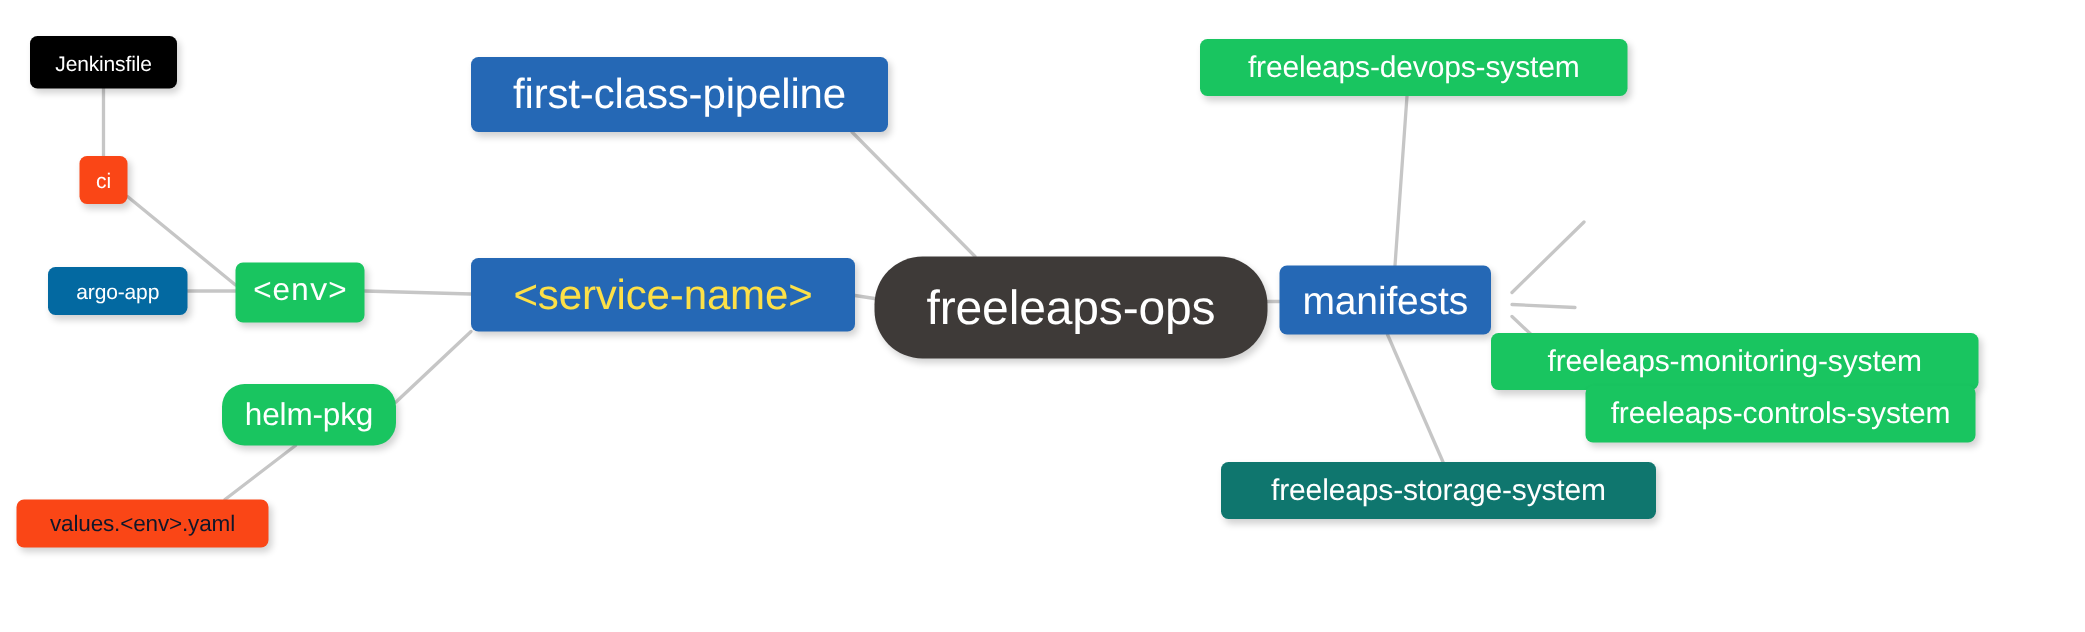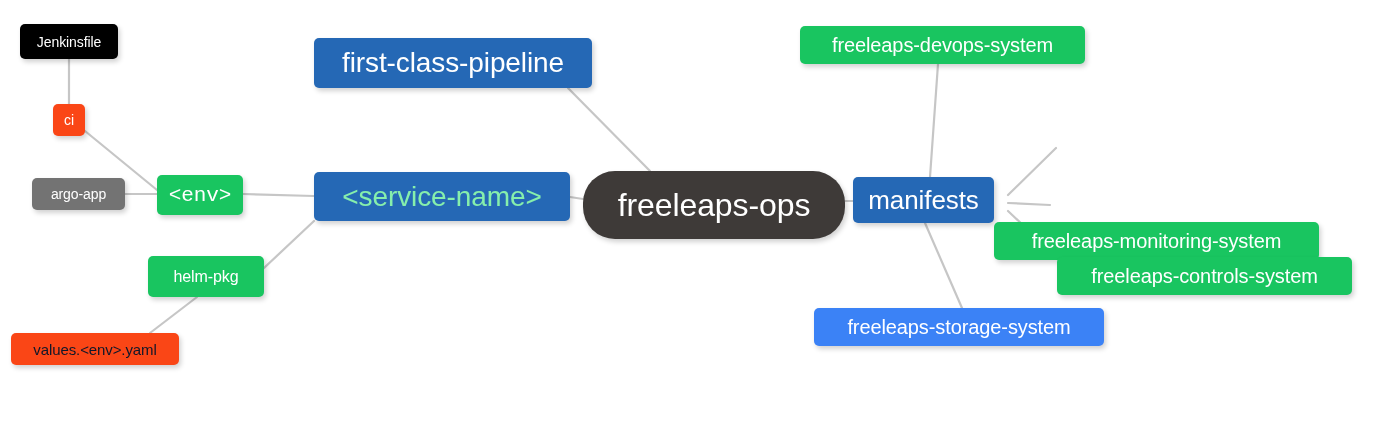--- a/index.html
+++ b/index.html
@@ -72,49 +72,49 @@
       <path class="edge" d="M 1008 203 L 1050 205" stroke="#c6c6c6"></path>
       <path class="edge" d="M 1008 211 L 1057 257" stroke="#c6c6c6"></path>
       <path class="edge" d="M 925 223 L 962 308" stroke="#c6c6c6"></path>
     </svg>
 <div class="node" style="left: 20px; top: 24px; width: 98px; height: 35px; background: #000000; font-size: 14px; color: rgb(255, 255, 255);">
       <span>Jenkinsfile</span>
     </div>
     <div class="node" style="left: 53px; top: 104px; width: 32px; height: 32px; background: rgb(250, 70, 22); font-size: 14px; color: rgb(255, 255, 255); align-items: center;">
       <span>ci</span>
     </div>
-    <div class="node" style="left: 32px; top: 178px; width: 93px; height: 32px; background: #737373; font-size: 14px; color: rgb(255, 255, 255);">
+    <div class="node" style="left: 32px; top: 178px; width: 93px; height: 32px; background: #0369a1; font-size: 14px; color: rgb(255, 255, 255);">
       <span>argo-app</span>
     </div>
     <div class="node" style="left: 157px; top: 175px; width: 86px; height: 40px; background: rgb(25, 197, 96); font-size: 21px; color: rgb(255, 255, 255); font-family: Liberation Mono, monospace;">
       <span>&lt;env&gt;</span>
     </div>
-    <div class="node" style="left: 148px; top: 256px; width: 116px; height: 41px; background: rgb(25, 197, 96); font-size: 16px; color: rgb(255, 255, 255);">
+    <div class="node" style="left: 148px; top: 256px; width: 116px; height: 41px; background: rgb(25, 197, 96); font-size: 21px; color: rgb(255, 255, 255); border-radius: 15px;">
       <span>helm-pkg</span>
     </div>
     <div class="node" style="left: 11px; top: 333px; width: 168px; height: 32px; background: rgb(250, 70, 22); font-size: 15px; color: #0f172a;">
       <span>values.&lt;env&gt;.yaml</span>
     </div>
     <div class="node" style="left: 314px; top: 38px; width: 278px; height: 50px; background: rgb(37, 104, 181); font-size: 28px; color: rgb(255, 255, 255);">
       <span>first-class-pipeline</span>
     </div>
-    <div class="node" style="left: 314px; top: 172px; width: 256px; height: 49px; background: rgb(37, 104, 181); font-size: 28px; color: #86efac;">
+    <div class="node" style="left: 314px; top: 172px; width: 256px; height: 49px; background: rgb(37, 104, 181); font-size: 28px; color: #fde047;">
       <span>&lt;service-name&gt;</span>
     </div>
     <div class="node node-root" style="left: 583px; top: 171px; width: 262px; height: 68px; background: rgb(62, 58, 56); font-size: 32px; color: rgb(255, 255, 255); border-radius: 32px;">
       <span>freeleaps-ops</span>
     </div>
     <div class="node" style="left: 853px; top: 177px; width: 141px; height: 46px; background: rgb(37, 104, 181); font-size: 26px; color: rgb(255, 255, 255);">
       <span>manifests</span>
     </div>
     <div class="node" style="left: 800px; top: 26px; width: 285px; height: 38px; background: rgb(25, 197, 96); font-size: 20px; color: rgb(255, 255, 255); text-align: center;">
       <span>freeleaps-devops-system</span>
     </div>
     <div class="node" style="left: 994px; top: 186px; width: 325px; height: 38px; background: rgb(25, 197, 96); font-size: 20px; color: rgb(255, 255, 255); margin-top: 36px;">
       <span>freeleaps-monitoring-system</span>
     </div>
-    <div class="node" style="left: 1057px; top: 257px; width: 295px; height: 38px; background: rgb(25, 197, 96); font-size: 20px; color: rgb(255, 255, 255);">
+    <div class="node" style="left: 1057px; top: 257px; width: 260px; height: 38px; background: rgb(25, 197, 96); font-size: 20px; color: rgb(255, 255, 255);">
       <span>freeleaps-controls-system</span>
     </div>
-    <div class="node" style="left: 814px; top: 308px; width: 290px; height: 38px; background: #3b82f6; font-size: 20px; color: rgb(255, 255, 255);">
+    <div class="node" style="left: 814px; top: 308px; width: 290px; height: 38px; background: #0f766e; font-size: 20px; color: rgb(255, 255, 255);">
       <span>freeleaps-storage-system</span>
     </div>
   </div>
 
 </body></html>

